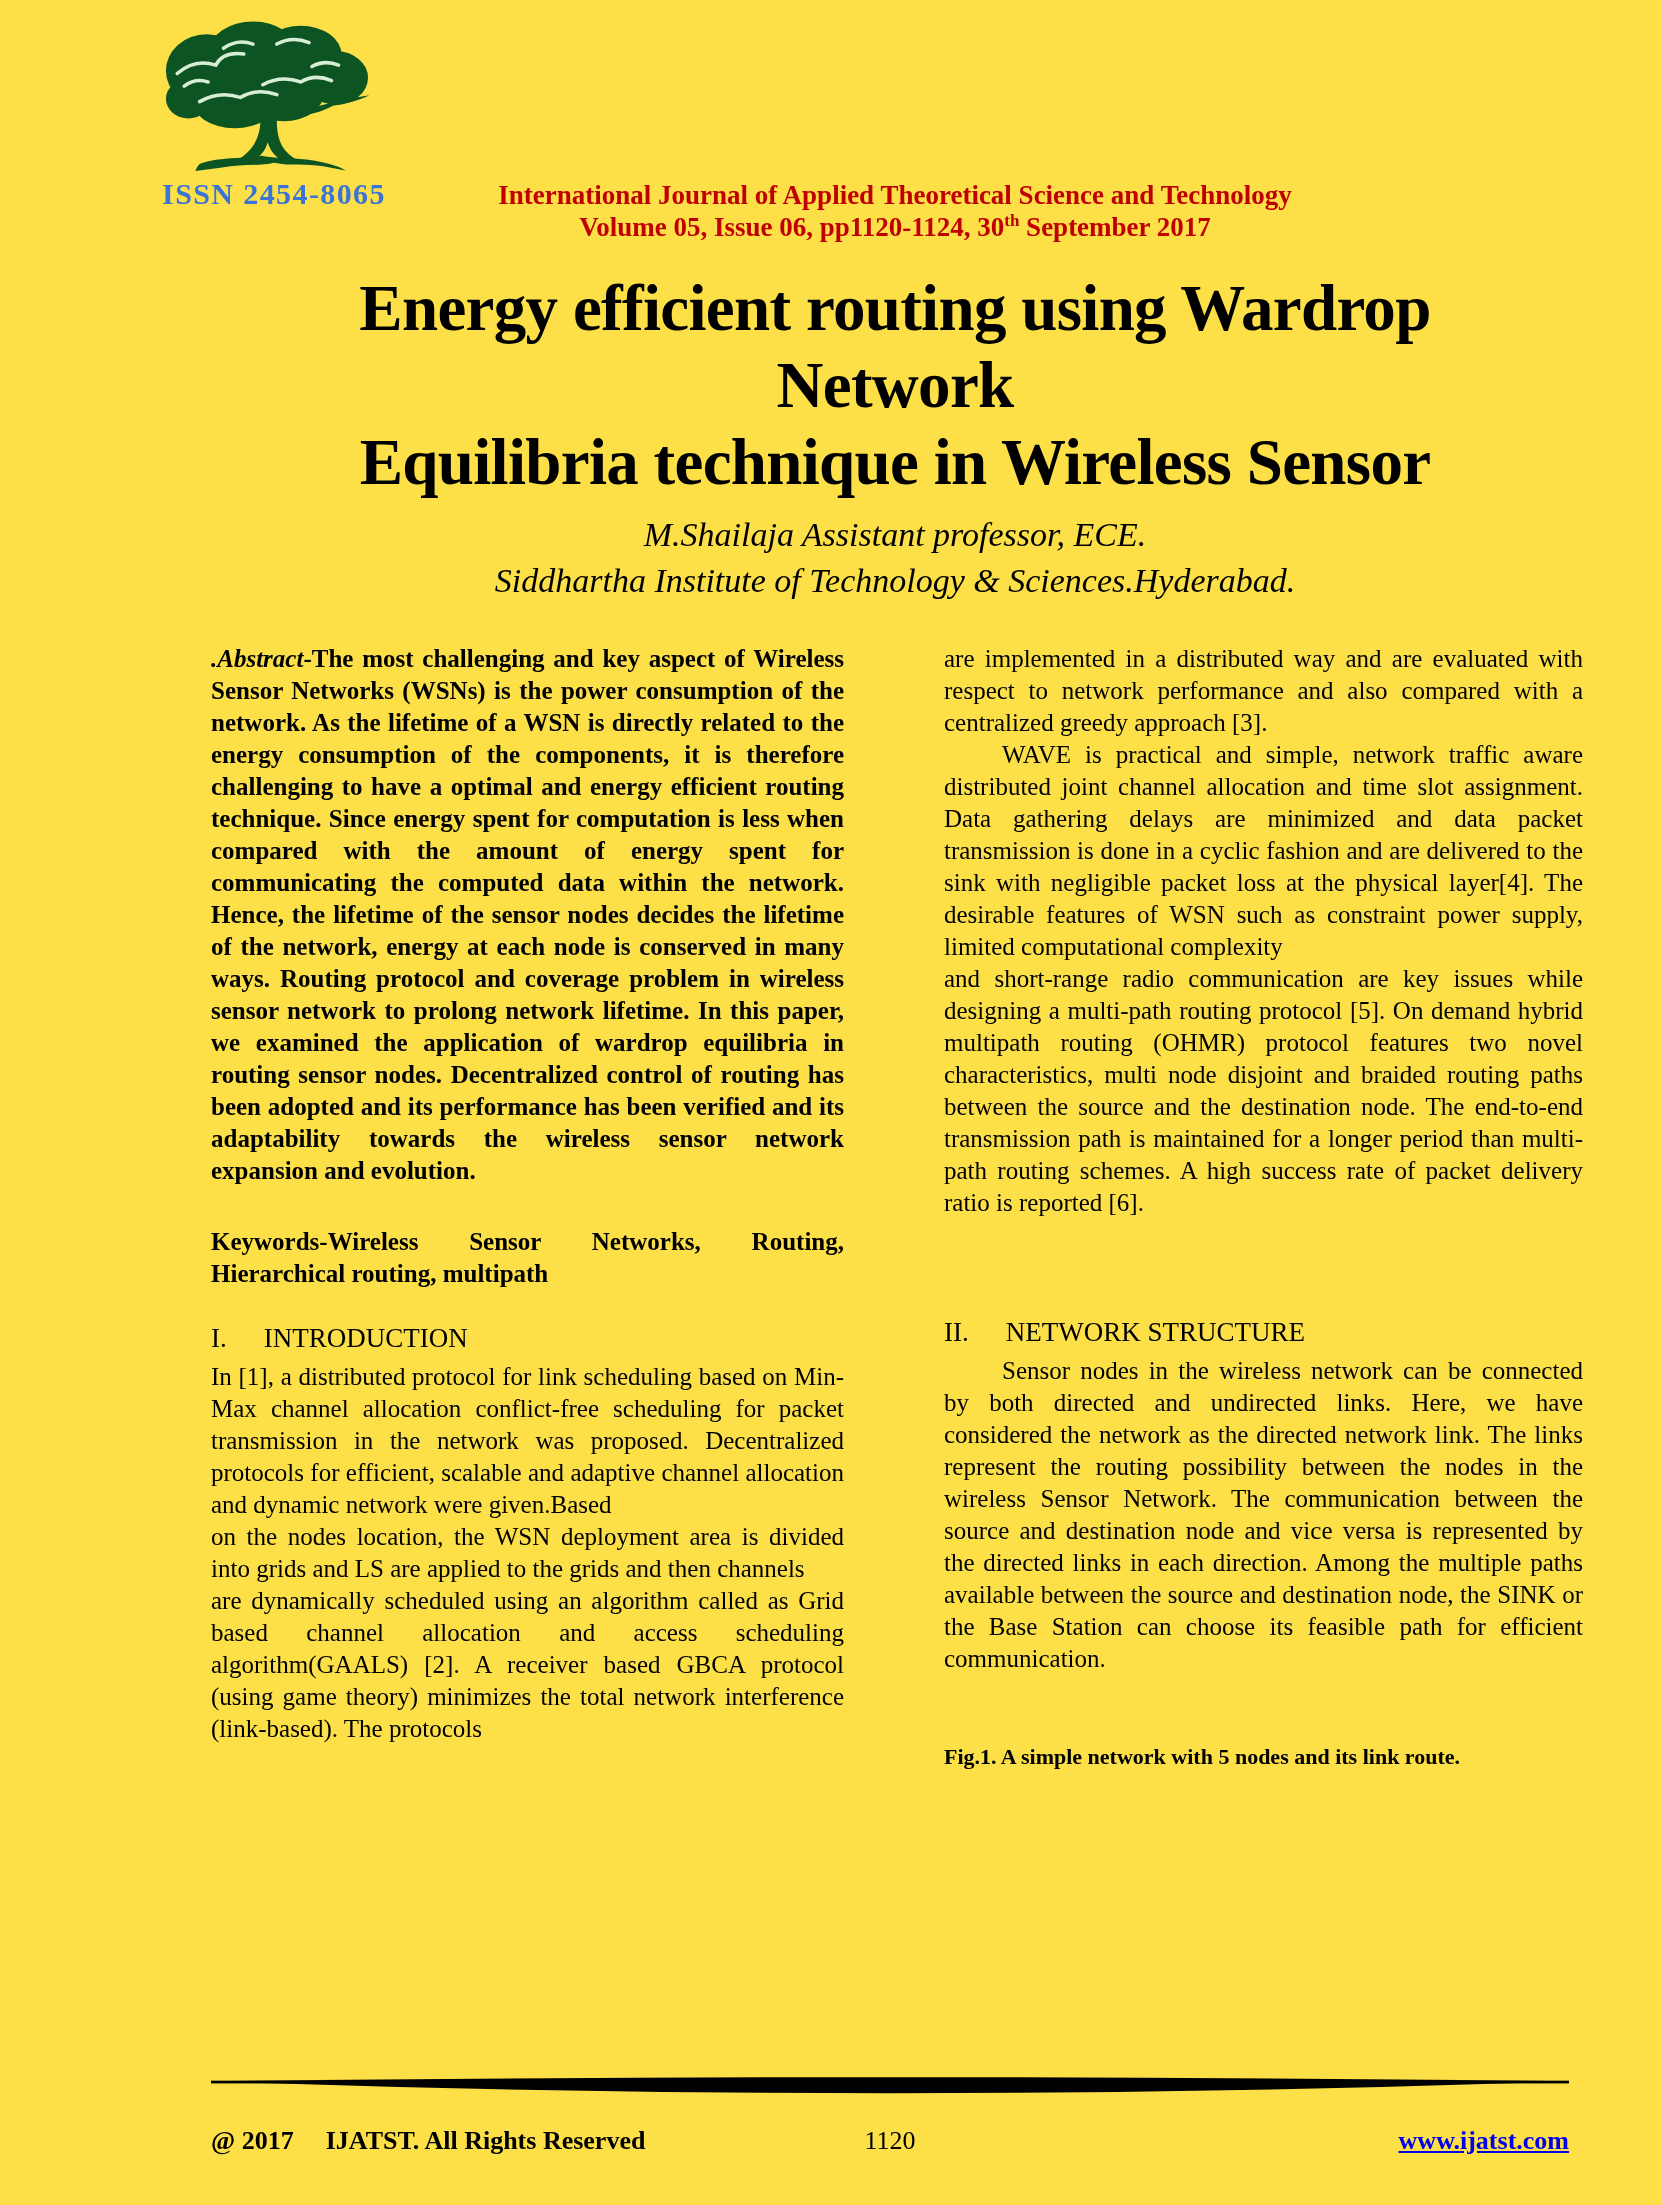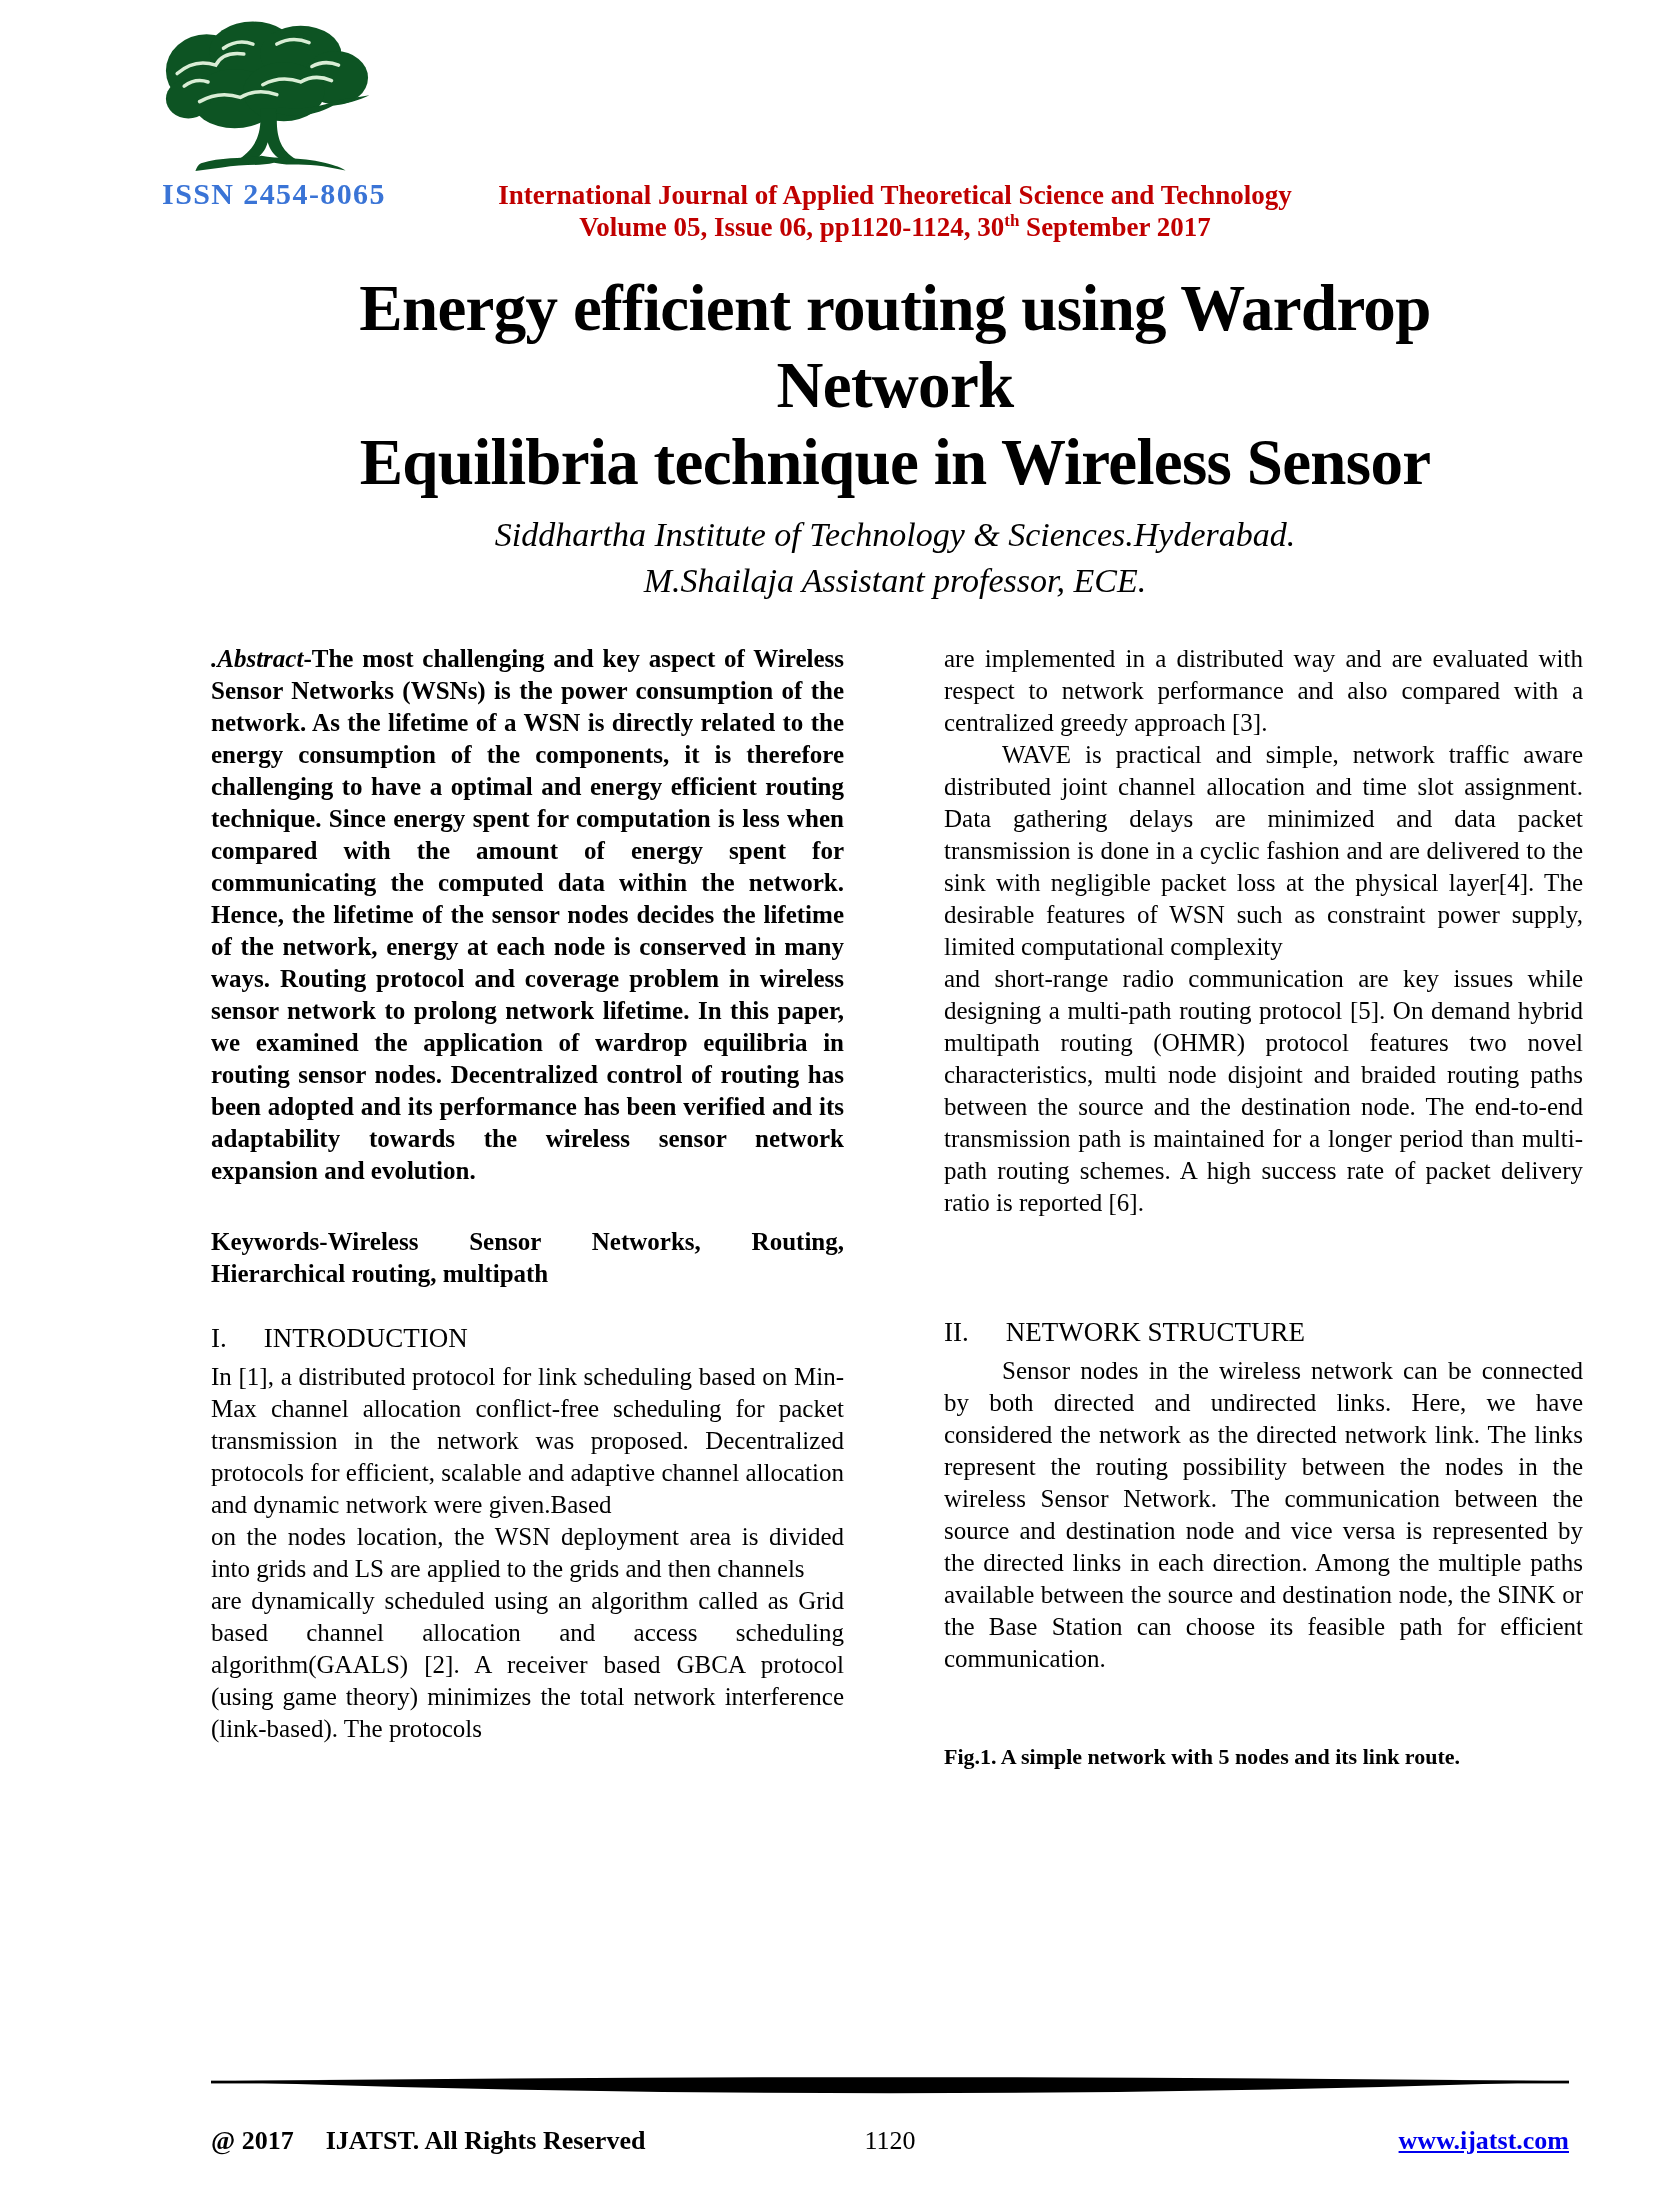--- a/index.html
+++ b/index.html
@@ -1,19 +1,19 @@
 <!DOCTYPE html>
 <html style="font-size:11.3px"><head>
 <meta charset="utf-8">
 <style>
   html,body{margin:0;padding:0;background:#e8e8e8;}
   .page{
     position:relative;
     width:1663px;height:2205px;
-    background:#ffffff;
+    background:#fde047;
     font-family:"Liberation Serif",serif;
     color:#000;
     overflow:hidden;
     margin:0 auto;
   }
   
   .logo{position:absolute;left:156px;top:15.5px;width:236px;text-align:center;}
   .logo svg{display:block;margin:0 auto;}
   .issn{
     font-weight:bold;font-size:30px;line-height:34px;
@@ -102,22 +102,22 @@
     <div>International Journal of Applied Theoretical Science and Technology</div>
     <div><span>Volume 05, Issue 06, pp1120-1124, 30</span><sup>th</sup><span> September 2017</span></div>
   </div>
 
   <div class="title">
     <div>Energy efficient routing using Wardrop</div>
     <div>Network</div>
     <div>Equilibria technique in Wireless Sensor</div>
   </div>
   <div class="authors">
+    <div>M.Shailaja Assistant professor, ECE.</div>
     <div>Siddhartha Institute of Technology &amp; Sciences.Hyderabad.</div>
-    <div>M.Shailaja Assistant professor, ECE.</div>
   </div>
 
   <div class="columns">
 
     <div class="col-left">
       <p class="abstract"><span class="ab-label">.Abstract</span><span>-The most challenging and key aspect of Wireless Sensor Networks (WSNs) is the power consumption of the network. As the lifetime of a WSN is directly related to the energy consumption of the components, it is therefore challenging to have a optimal and energy efficient routing technique. Since energy spent for computation is less when compared with the amount of energy spent for communicating the computed data within the network. Hence, the lifetime of the sensor nodes decides the lifetime of the network, energy at each node is conserved in many ways. Routing protocol and coverage problem in wireless sensor network to prolong network lifetime. In this paper, we examined the application of wardrop equilibria in routing sensor nodes. Decentralized control of routing has been adopted and its performance has been verified and its adaptability towards the wireless sensor network expansion and evolution.</span></p>
 
       <p class="keywords">Keywords-Wireless Sensor Networks, Routing, Hierarchical routing, multipath</p>
 
       <h2 class="sec-heading sec-center"><span>I.</span><span class="sec-gap"></span><span>INTRODUCTION</span></h2>

